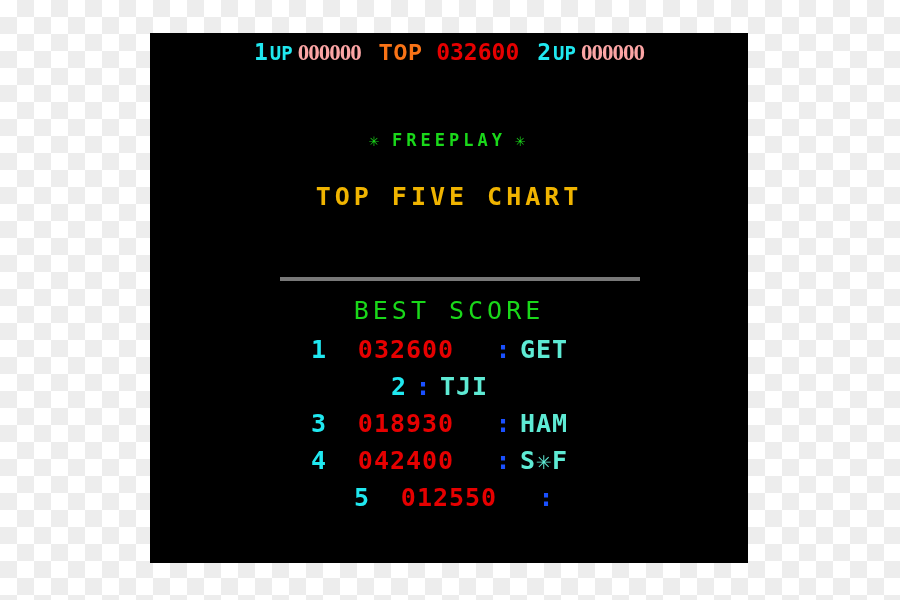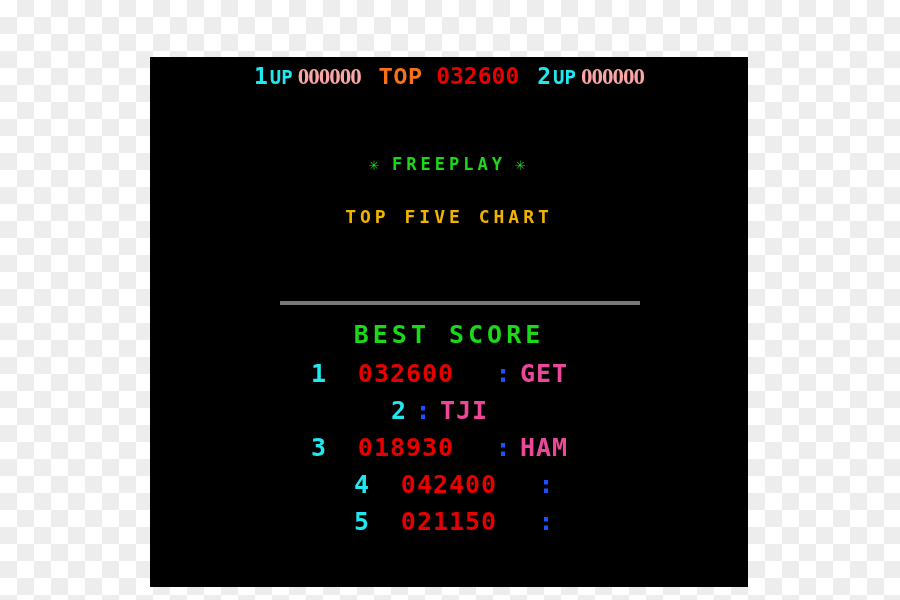--- a/index.html
+++ b/index.html
@@ -22,21 +22,20 @@
   }
 
   #screen {
     position: absolute;
     left: 150px;
     top: 33px;
     width: 598px;
     height: 530px;
     background: #000000;
     overflow: hidden;
-    margin-top: 24px;
   }
 
   
   .status-bar {
     position: absolute;
     left: 0;
     top: 6px;
     width: 100%;
     display: flex;
     justify-content: center;
@@ -93,21 +92,21 @@
   .freeplay .star { display: inline-block; margin: 0 9px; }
 
   
   .chart-title {
     position: absolute;
     top: 149px;
     left: 0;
     width: 100%;
     text-align: center;
     color: #f0b400;
-    font-size: 18px;
+    font-size: 25px;
     font-weight: bold;
     letter-spacing: 4px;
     white-space: nowrap;
   }
 
   
   .divider {
     position: absolute;
     top: 244px;
     left: 130px;
@@ -118,21 +117,21 @@
 
   
   .best-score {
     position: absolute;
     top: 263px;
     left: 0;
     width: 100%;
     text-align: center;
     color: #1ad81a;
     font-size: 25px;
-    font-weight: bold;
+    font-weight: normal;
     letter-spacing: 4px;
     white-space: nowrap;
   }
 
   
   .score-table {
     position: absolute;
     top: 302px;
     left: 0;
     width: 100%;
@@ -158,21 +157,21 @@
     width: 160px;
     text-align: center;
     letter-spacing: 1px;
   }
   .cell-colon {
     color: #1a50ff;
     width: 34px;
     text-align: center;
   }
   .cell-initials {
-    color: #ec4899;
+    color: #5eead4;
     width: 86px;
     text-align: left;
     letter-spacing: 1px;
   }
 </style>
 </head>
 <body>
 
 <div id="screen">
 
@@ -222,23 +221,24 @@
       <span class="cell-rank">3</span>
       <span class="cell-score">018930</span>
       <span class="cell-colon">:</span>
       <span class="cell-initials">HAM</span>
     </div>
 
     <div class="score-row">
       <span class="cell-rank">4</span>
       <span class="cell-score">042400</span>
       <span class="cell-colon">:</span>
+      <span class="cell-initials">S✳F</span>
     </div>
 
     <div class="score-row">
       <span class="cell-rank">5</span>
-      <span class="cell-score">021150</span>
+      <span class="cell-score">012550</span>
       <span class="cell-colon">:</span>
     </div>
 
   </div>
 
 </div>
 
 </body></html>

